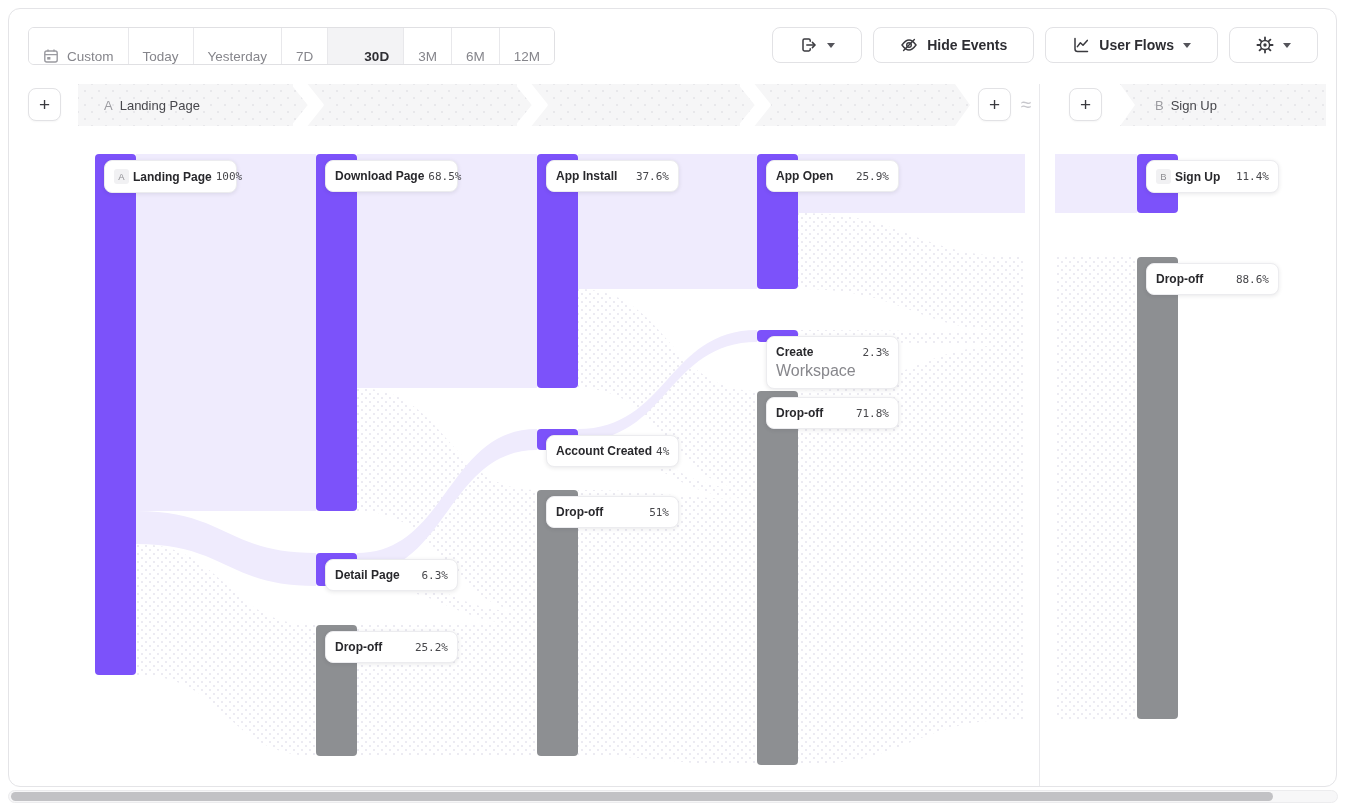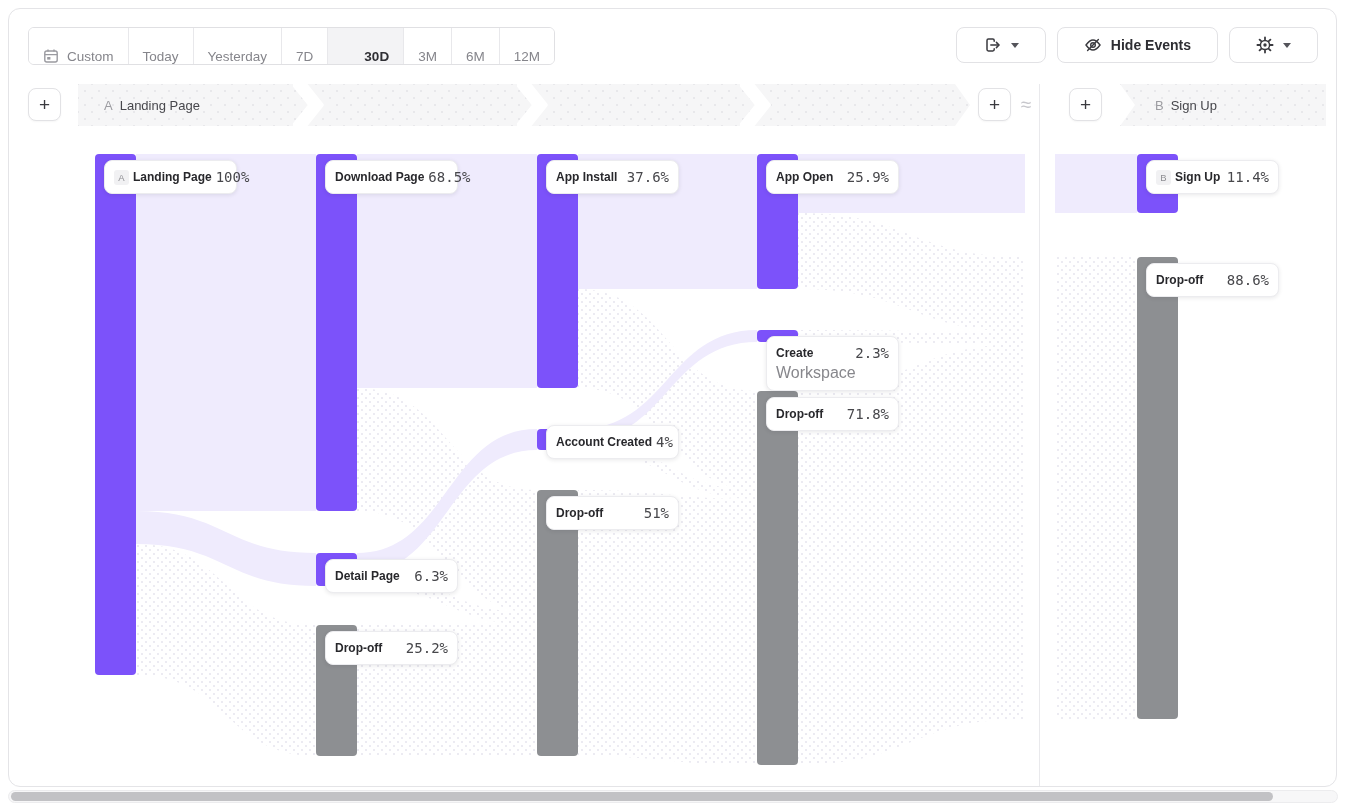--- a/index.html
+++ b/index.html
@@ -54,21 +54,21 @@
   
   .flow-svg{position:absolute;left:0;top:0;}
   .labels-layer{position:absolute;left:0;top:0;width:1346px;height:808px;pointer-events:none;}
   .node-card{
     position:absolute;width:133px;background:#fff;border:1px solid #ECECEF;border-radius:8px;
     box-shadow:0 1px 4px rgba(25,25,35,.10);padding:8px 9px;box-sizing:border-box;pointer-events:auto;cursor:pointer;
   }
   .node-row{display:flex;align-items:center;gap:4px;}
   .node-badge{width:15px;height:15px;background:#F1F1F3;border-radius:3px;color:#8E8E93;font-size:9.5px;display:flex;align-items:center;justify-content:center;flex:0 0 auto;}
   .node-name{font-weight:700;font-size:12px;color:#28282C;white-space:nowrap;flex:1;}
-  .node-pct{font-family:"DejaVu Sans Mono",monospace;font-size:14px;color:#47474B;white-space:nowrap;}
+  .node-pct{font-family:"DejaVu Sans Mono",monospace;font-size:11px;color:#47474B;white-space:nowrap;}
   .node-sub{font-size:16px;color:#87878C;margin-top:3px;}
   
   .hscroll{position:absolute;left:8px;top:790px;width:1330px;height:13px;background:#F7F7F8;border:1px solid #ECECEE;border-radius:7px;box-sizing:border-box;}
   .hscroll-thumb{position:absolute;left:2px;top:1px;width:1262px;height:9px;background:#C2C2C5;border-radius:5px;cursor:grab;}
 </style>
 </head>
 <body>
 
 <div class="card"></div>
 
@@ -141,21 +141,21 @@
         <span class="node-name">Drop-off</span>
         <span class="node-pct">25.2%</span>
       </div>
     </div>
     <div class="node-card" style="left: 546px; top: 160px;">
       <div class="node-row">
         <span class="node-name">App Install</span>
         <span class="node-pct">37.6%</span>
       </div>
     </div>
-    <div class="node-card" style="left: 546px; top: 425px;">
+    <div class="node-card" style="left: 546px; top: 435px;">
       <div class="node-row">
         <span class="node-name">Account Created</span>
         <span class="node-pct">4%</span>
       </div>
     </div>
     <div class="node-card" style="left: 546px; top: 496px;">
       <div class="node-row">
         <span class="node-name">Drop-off</span>
         <span class="node-pct">51%</span>
       </div>
@@ -253,20 +253,28 @@
   <div class="tb-btn">
     <svg class="icon" width="18" height="16" viewBox="0 0 18 16">
       <path d="M2 8 C4.6 4.4 7 3 9 3 C11 3 13.4 4.4 16 8 C13.4 11.6 11 13 9 13 C7 13 4.6 11.6 2 8 Z" fill="none" stroke="#3A3A3F" stroke-width="1.4"></path>
       <circle cx="9" cy="8" r="2.3" fill="none" stroke="#3A3A3F" stroke-width="1.4"></circle>
       <line x1="3.6" y1="13.6" x2="14.4" y2="2.4" stroke="#3A3A3F" stroke-width="1.4" stroke-linecap="round"></line>
     </svg>
     <span>Hide Events</span>
   </div>
   <div class="tb-btn">
     <svg class="icon" width="18" height="18" viewBox="0 0 18 18">
+      <path d="M3 2.5 V13 Q3 15.5 5.5 15.5 H15.5" fill="none" stroke="#3A3A3F" stroke-width="1.5" stroke-linecap="round"></path>
+      <path d="M5.4 10.6 L8.4 6.8 L11 9.2 L15.3 4.4" fill="none" stroke="#3A3A3F" stroke-width="1.5" stroke-linecap="round" stroke-linejoin="round"></path>
+    </svg>
+    <span>User Flows</span>
+    <span class="caret"></span>
+  </div>
+  <div class="tb-btn">
+    <svg class="icon" width="18" height="18" viewBox="0 0 18 18">
       <circle cx="9" cy="9" r="4.6" fill="none" stroke="#3A3A3F" stroke-width="1.5"></circle>
       <circle cx="9" cy="9" r="1.7" fill="#3A3A3F"></circle>
       <path d="M9 1.4 V3.6 M9 14.4 V16.6 M1.4 9 H3.6 M14.4 9 H16.6 M3.6 3.6 L5.2 5.2 M12.8 12.8 L14.4 14.4 M14.4 3.6 L12.8 5.2 M5.2 12.8 L3.6 14.4" stroke="#3A3A3F" stroke-width="1.8" stroke-linecap="round"></path>
     </svg>
     <span class="caret"></span>
   </div>
 </div>
 
 <div class="hscroll">
   <div class="hscroll-thumb"></div>

